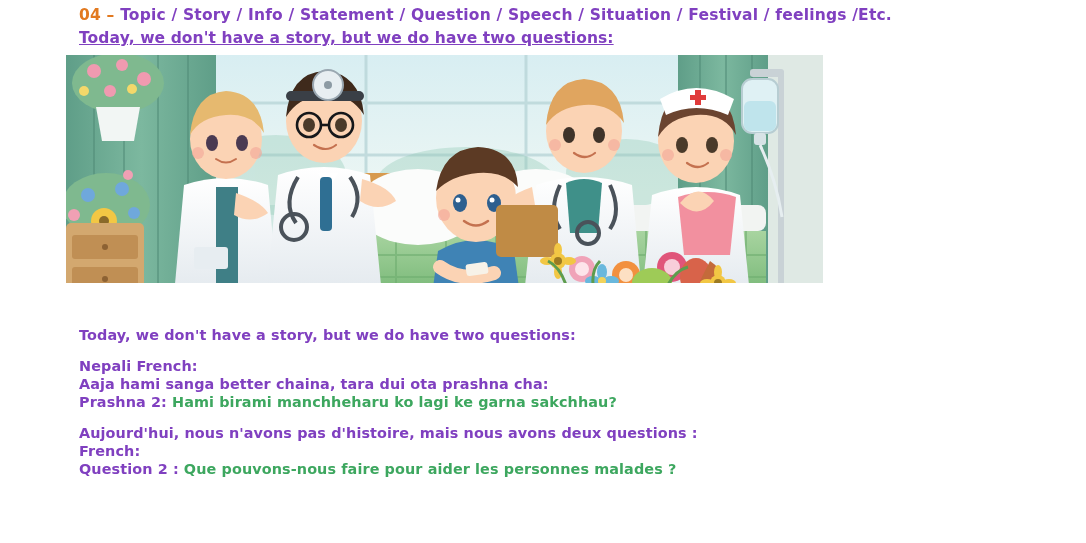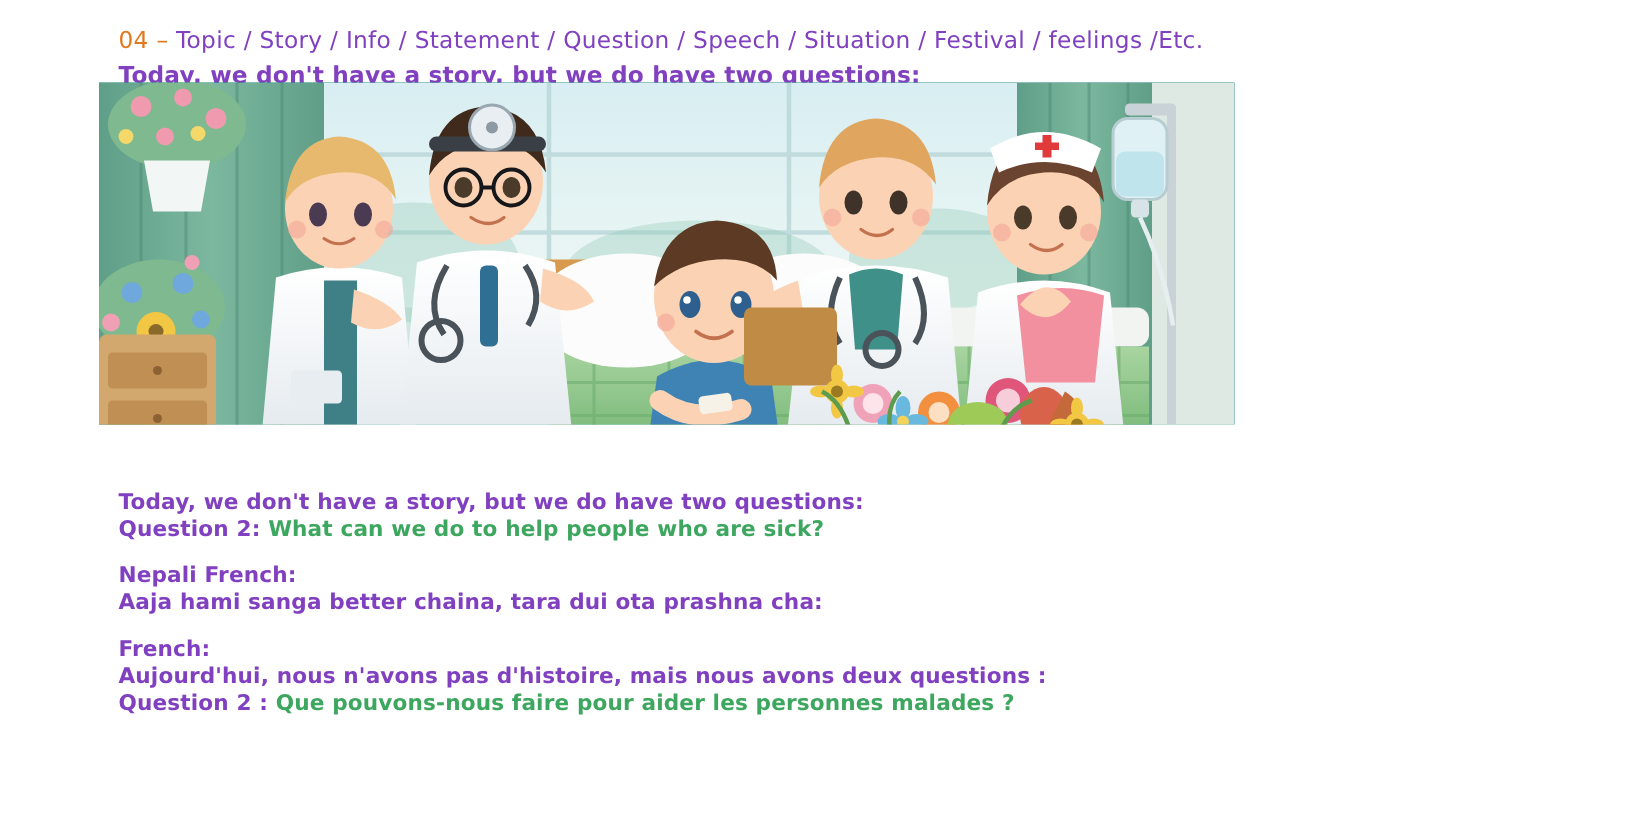--- a/index.html
+++ b/index.html
@@ -8,22 +8,22 @@
     background:#ffffff;
     font-family:"DejaVu Sans", sans-serif;
     overflow:hidden;
   }
   .page{position:relative;width:1086px;height:543px;}
 
   
   .content{position:absolute;left:79px;top:6px;width:990px;}
 
   .title-line{
-    font-size:15.5px;font-weight:400;line-height:19px;
-    color:#8040c0;letter-spacing:.2px;white-space:pre-wrap;margin-top:12px;
+    font-size:15.5px;font-weight:700;line-height:19px;
+    color:#8040c0;letter-spacing:.2px;white-space:pre-wrap;
   }
   .title-line .num{color:#e2791f;}
 
   .subhead{
     margin-top:3px;
     font-size:15.5px;font-weight:700;line-height:20px;
     color:#8040c0;text-decoration:underline;letter-spacing:.1px;
   }
 
   
@@ -358,28 +358,28 @@
       <g fill="#5f9e4f" opacity=".9">
         <path d="M24 256 q30 -22 56 -6 q-24 22 -56 6z"></path>
         <path d="M706 252 q28 -18 48 -4 q-22 18 -48 4z"></path>
       </g>
     </svg>
   </div>
 
   <div class="lower">
 
     <div class="ln">Today, we don't have a story, but we do have two questions:</div>
-    <div class="ln"><span>Question 2: </span><span class="g">What can we do to help people who are sick?</span></div>
 
     <div class="gap"></div>
 
     <div class="ln">Nepali French:</div>
     <div class="ln">Aaja hami sanga better chaina, tara dui ota prashna cha:</div>
+    <div class="ln"><span>Prashna 2: </span><span class="g">Hami birami manchheharu ko lagi ke garna sakchhau?</span></div>
 
     <div class="gap"></div>
 
+    <div class="ln">Aujourd'hui, nous n'avons pas d'histoire, mais nous avons deux questions :</div>
     <div class="ln">French:</div>
-    <div class="ln">Aujourd'hui, nous n'avons pas d'histoire, mais nous avons deux questions :</div>
     <div class="ln"><span>Question 2 : </span><span class="g">Que pouvons-nous faire pour aider les personnes malades ?</span></div>
 
   </div>
 
 </div>
 
 </body></html>

